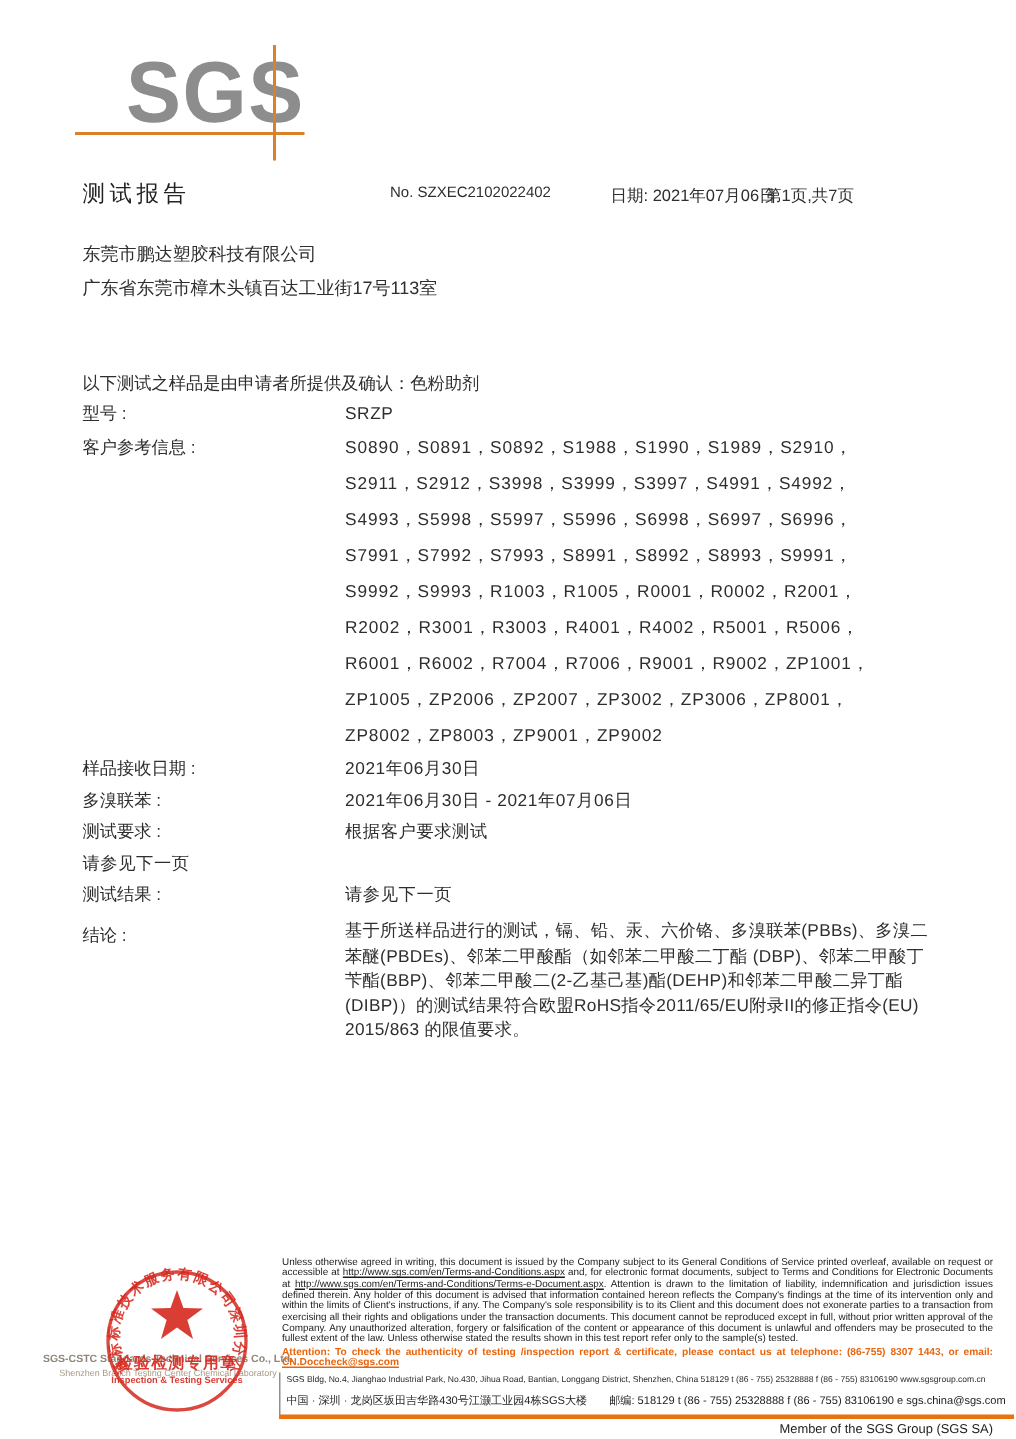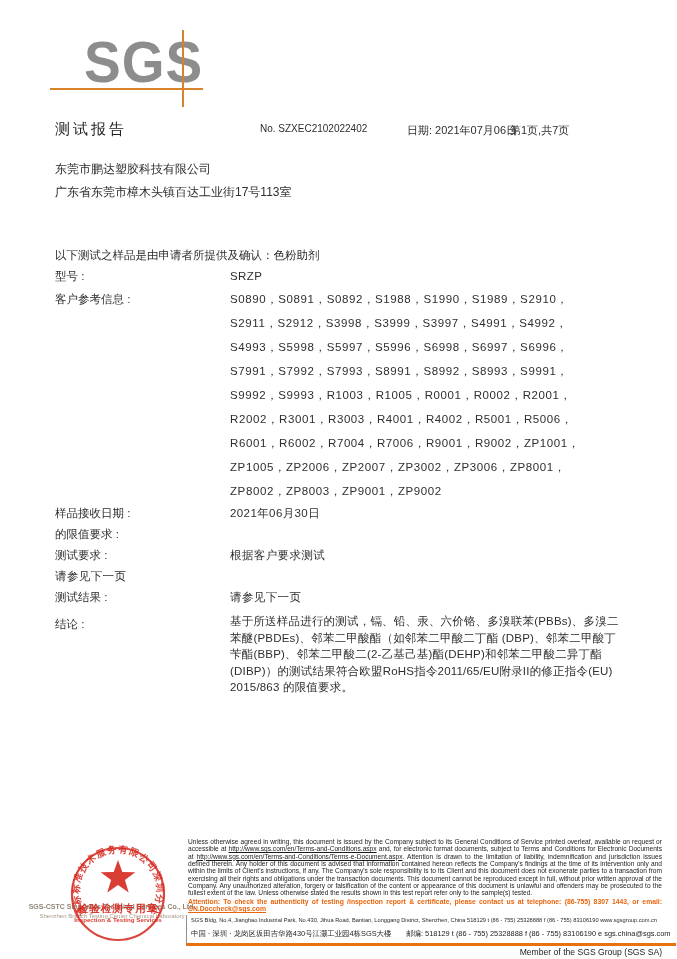--- a/index.html
+++ b/index.html
@@ -100,21 +100,22 @@
       <div class="codes-line">R6001，R6002，R7004，R7006，R9001，R9002，ZP1001，</div>
       <div class="codes-line">ZP1005，ZP2006，ZP2007，ZP3002，ZP3006，ZP8001，</div>
       <div class="codes-line">ZP8002，ZP8003，ZP9001，ZP9002</div>
     </div>
   </div>
   <div class="frow single">
     <div class="flabel">样品接收日期 :</div>
     <div class="fvalue">2021年06月30日</div>
   </div>
   <div class="frow single">
-    <div class="flabel">的限值要求 :</div>
+    <div class="flabel">多溴联苯 :</div>
+    <div class="fvalue">2021年06月30日 - 2021年07月06日</div>
   </div>
   <div class="frow single">
     <div class="flabel">测试要求 :</div>
     <div class="fvalue">根据客户要求测试</div>
   </div>
   <div class="frow single">
     <div class="fvalue">请参见下一页</div>
   </div>
   <div class="frow single">
     <div class="flabel">测试结果 :</div>

